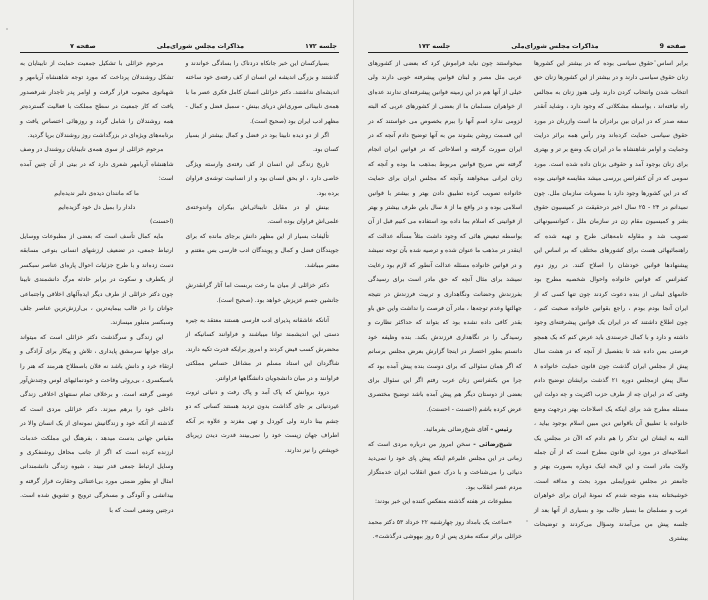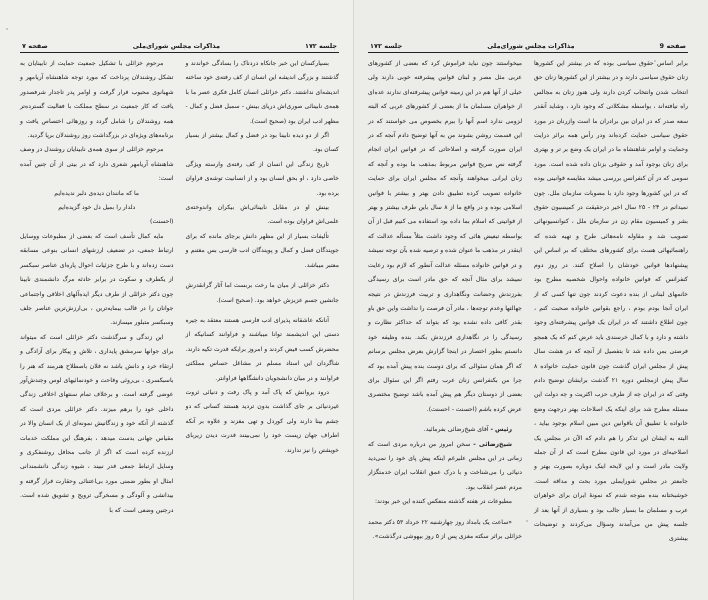--- a/index.html
+++ b/index.html
@@ -7,21 +7,21 @@
        font-family:"DejaVu Sans",sans-serif;color:#1a1a1a;}
   .spread{position:absolute;left:0;top:0;width:708px;height:600px;display:flex;}
   .page{position:relative;width:354px;height:600px;background:#efefec;box-sizing:border-box;}
   .page.left{border-right:1px solid #d6d6d2;}
   .page.right{background:#ecece9;}
   .header{position:absolute;top:38px;left:20px;right:14px;height:12px;display:flex;
           direction:rtl;justify-content:space-between;align-items:flex-end;
           font-size:6.5px;font-weight:bold;}
   .page.right .header{left:14px;right:20px;}
   .header .rule{position:absolute;left:0;right:0;bottom:-3px;height:1.4px;background:#222;}
-  .header span{padding:0 2px;}
+  .header span{padding:0 2px;margin-left:48px;}
   .cols{position:absolute;top:56px;left:20px;right:14px;bottom:30px;display:flex;
         direction:rtl;gap:12px;}
   .page.right .cols{left:14px;right:20px;}
   .col{flex:1;direction:rtl;text-align:justify;font-size:6.1px;line-height:14.4px;
        font-family:"DejaVu Sans",sans-serif;color:#202020;}
   .col p{margin:0;text-indent:10px;}
   .col p.noind{text-indent:0;}
   .col .verse{text-align:center;text-indent:0;}
   .col .speaker{font-weight:bold;}
   .col .gap{height:6px;}

